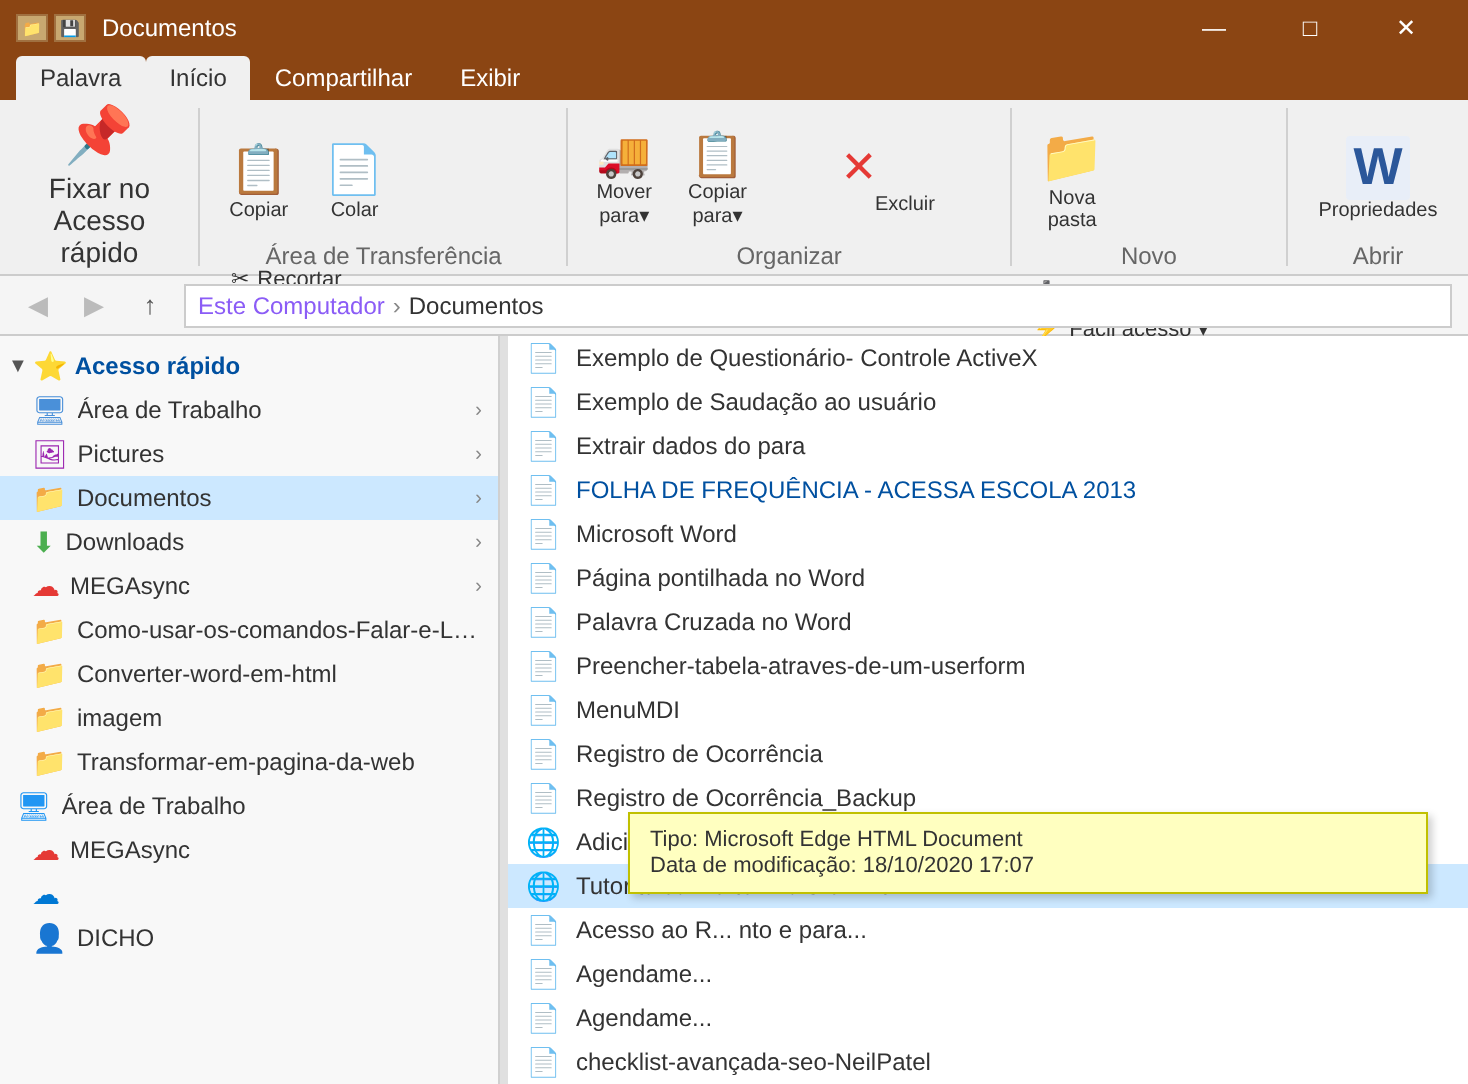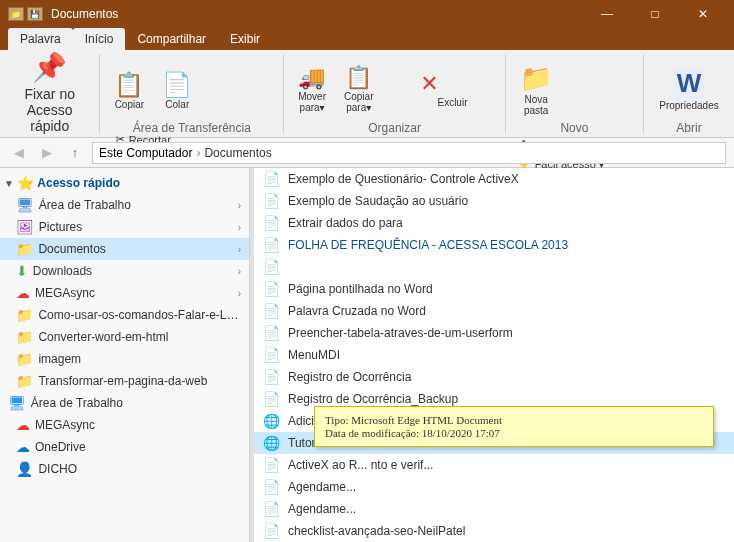--- a/index.html
+++ b/index.html
@@ -171,21 +171,21 @@
       background: white;
       border: 1px solid #ccc;
       height: 22px;
       display: flex;
       align-items: center;
       padding: 0 6px;
       gap: 4px;
       font-size: 12px;
     }
     .breadcrumb-sep { color: #888; }
-    .breadcrumb-item { color: #000000; cursor: pointer; }
+    .breadcrumb-item { color: #8b5cf6; cursor: pointer; }
     .breadcrumb-current { color: #333; }
 
     
     .main-area {
       display: flex;
       height: calc(542px - 28px - 22px - 88px - 30px);
       overflow: hidden;
     }
 
     
@@ -489,21 +489,20 @@
       <span class="item-label">Área de Trabalho</span>
     </div>
 
     <div class="sidebar-item">
       <span class="item-icon" style="color:#e53935;">☁</span>
       <span class="item-label">MEGAsync</span>
     </div>
 
     <div class="sidebar-item">
       <span class="item-icon" style="color:#0078d4;">☁</span>
-      <span class="item-label">OneDrive</span>
     </div>
 
     <div class="sidebar-item">
       <span class="item-icon" style="color:#888;">👤</span>
       <span class="item-label">DICHO</span>
     </div>
 
   </div>
 
   <div class="resize-handle"></div>
@@ -521,20 +520,21 @@
     <div class="file-item">
       <span class="file-icon" style="color:#2b579a;">📄</span>
       <span class="file-name">Extrair dados do para</span>
     </div>
     <div class="file-item">
       <span class="file-icon" style="color:#2b579a;">📄</span>
       <span class="file-name" style="color:#0050a0;">FOLHA DE FREQUÊNCIA - ACESSA ESCOLA 2013</span>
     </div>
     <div class="file-item">
       <span class="file-icon" style="color:#2b579a;">📄</span>
+      <span class="file-name">Microsoft Word</span>
     </div>
     <div class="file-item">
       <span class="file-icon" style="color:#2b579a;">📄</span>
       <span class="file-name">Página pontilhada no Word</span>
     </div>
     <div class="file-item">
       <span class="file-icon" style="color:#2b579a;">📄</span>
       <span class="file-name">Palavra Cruzada no Word</span>
     </div>
     <div class="file-item">
@@ -556,28 +556,28 @@
     <div class="file-item">
       <span class="file-icon" style="color:#0078d4;">🌐</span>
       <span class="file-name">Adicionar-caminho-completo-do-arquivo-na-barra-de-titulo</span>
     </div>
     <div class="file-item highlighted" style="position:relative;">
       <span class="file-icon" style="color:#0078d4;">🌐</span>
       <span class="file-name" style="font-weight:500;">Tutorial converter word em html</span>
 
     </div>
 
-    <div class="tooltip" style="position:absolute;right:20px;bottom:95px;font-family:Liberation Serif, serif;">
+    <div class="tooltip" style="position:absolute;right:20px;bottom:95px;">
       <div class="tooltip-row">Tipo: Microsoft Edge HTML Document</div>
       <div class="tooltip-row">Data de modificação: 18/10/2020 17:07</div>
     </div>
 
     <div class="file-item">
       <span class="file-icon" style="color:#e74c3c;">📄</span>
-      <span class="file-name">ActiveX ao R... nto e verif...</span>
+      <span class="file-name">Acesso ao R... nto e para...</span>
     </div>
     <div class="file-item">
       <span class="file-icon" style="color:#e74c3c;">📄</span>
       <span class="file-name">Agendame...</span>
     </div>
     <div class="file-item">
       <span class="file-icon" style="color:#e74c3c;">📄</span>
       <span class="file-name">Agendame...</span>
     </div>
     <div class="file-item">

